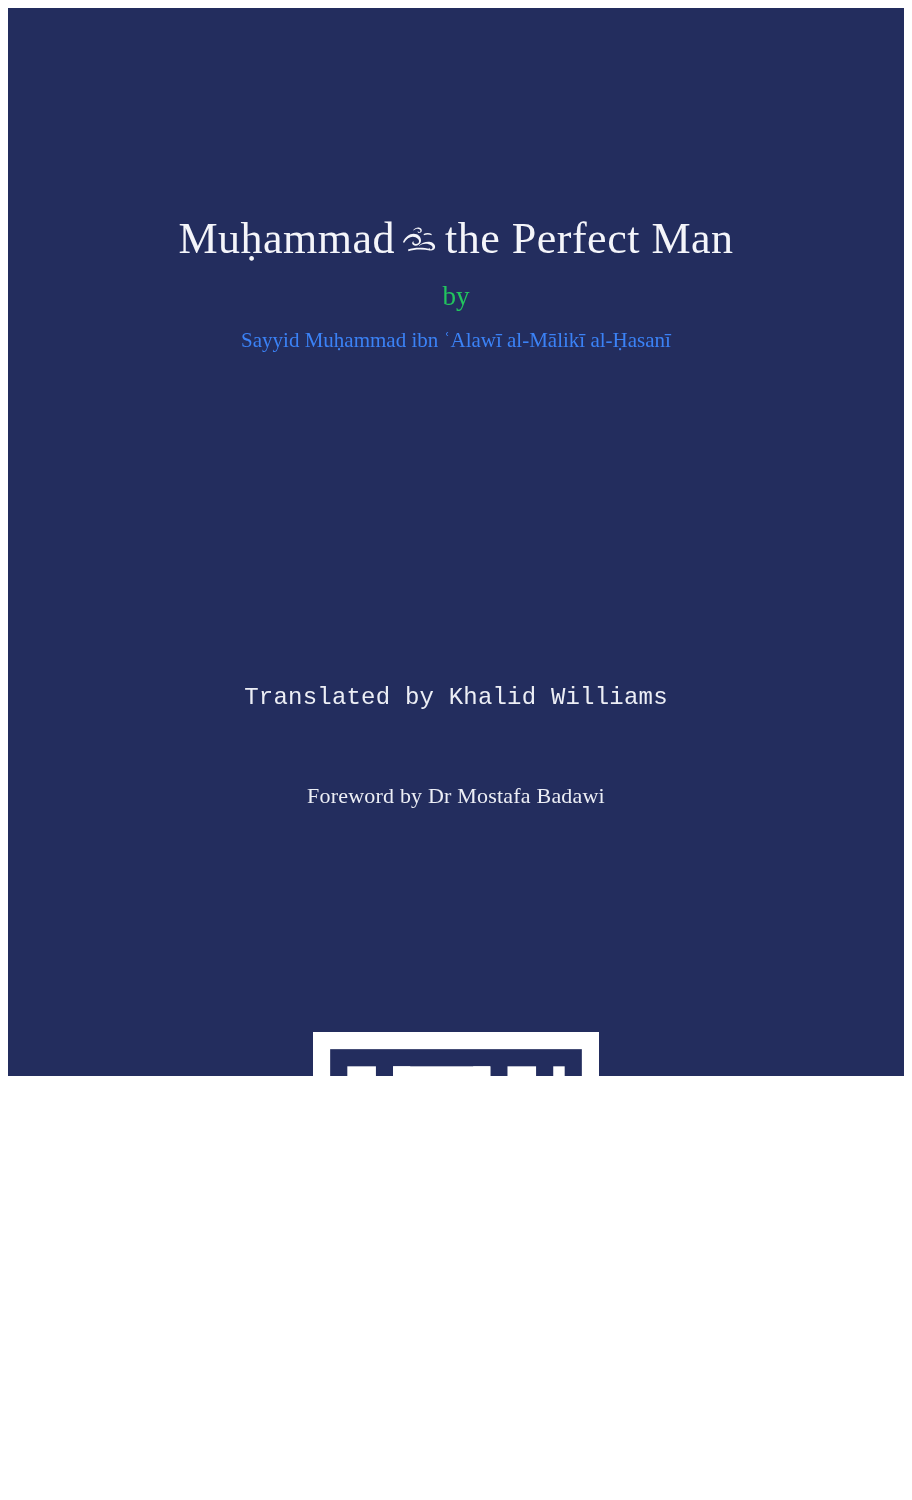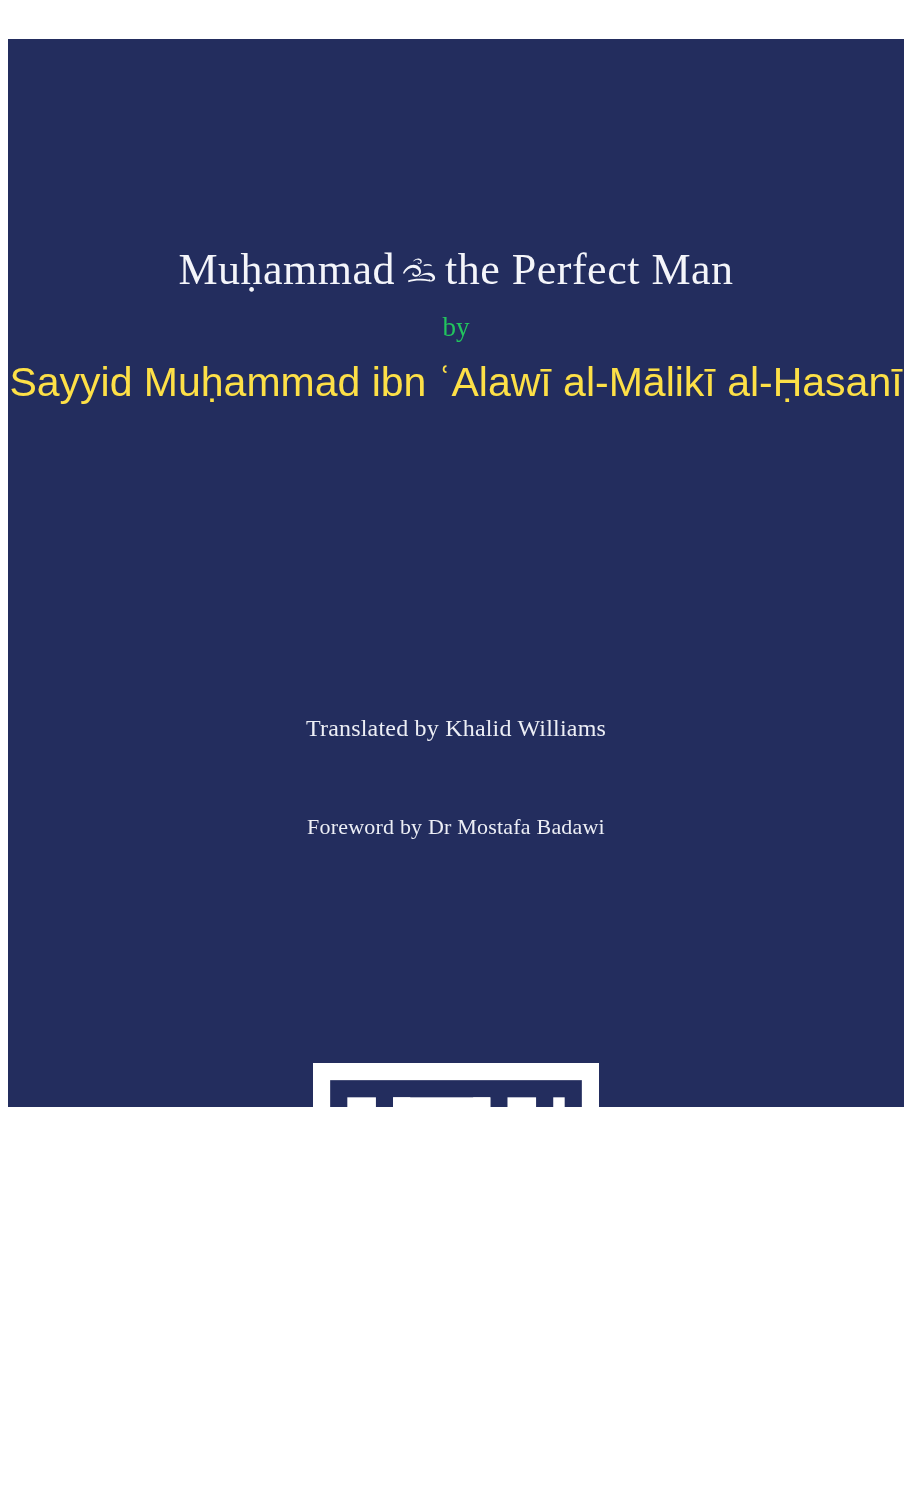--- a/index.html
+++ b/index.html
@@ -22,21 +22,20 @@
   }
   .cover {
     position: absolute;
     left: 8px;
     top: 8px;
     width: 896px;
     height: 1068px;
     background: #232d5e;
     box-sizing: border-box;
     overflow: hidden;
-    margin-top: 31px;
   }
   .cover-inner {
     position: absolute;
     left: 0;
     top: 0;
     width: 100%;
     height: 100%;
   }
 
   
@@ -73,39 +72,39 @@
     display: block;
   }
   .by-line {
     font-family: "Liberation Serif", serif;
     font-size: 27px;
     margin: 16px 0 0 0;
     color: #22c55e;
     font-weight: 400;
   }
   .author-line {
-    font-family: Liberation Sans, sans-serif;
-    font-size: 41px;
+    font-family: Liberation Serif, serif;
+    font-size: 21px;
     margin: 16px 0 0 0;
-    color: #fde047;
+    color: #3b82f6;
     font-weight: 400;
     white-space: nowrap;
   }
 
   
   .credits {
     position: absolute;
     left: 0;
     top: 676px;
     width: 100%;
     text-align: center;
     color: #eceef5;
   }
   .translator-line {
-    font-family: Liberation Serif, serif;
+    font-family: Liberation Mono, monospace;
     font-size: 24px;
     margin: 0;
     font-weight: 400;
     letter-spacing: 0.2px;
   }
   .foreword-line {
     font-family: "Liberation Serif", serif;
     font-size: 22px;
     margin: 72px 0 0 0;
     font-weight: 400;

